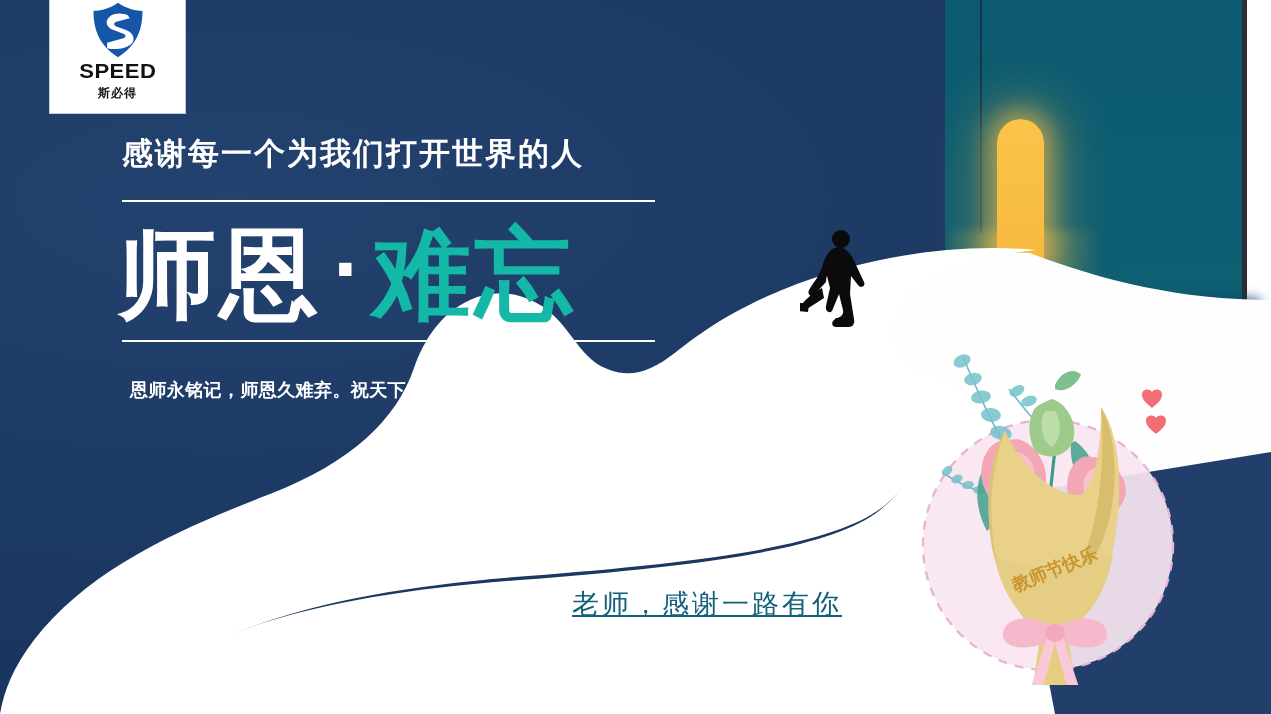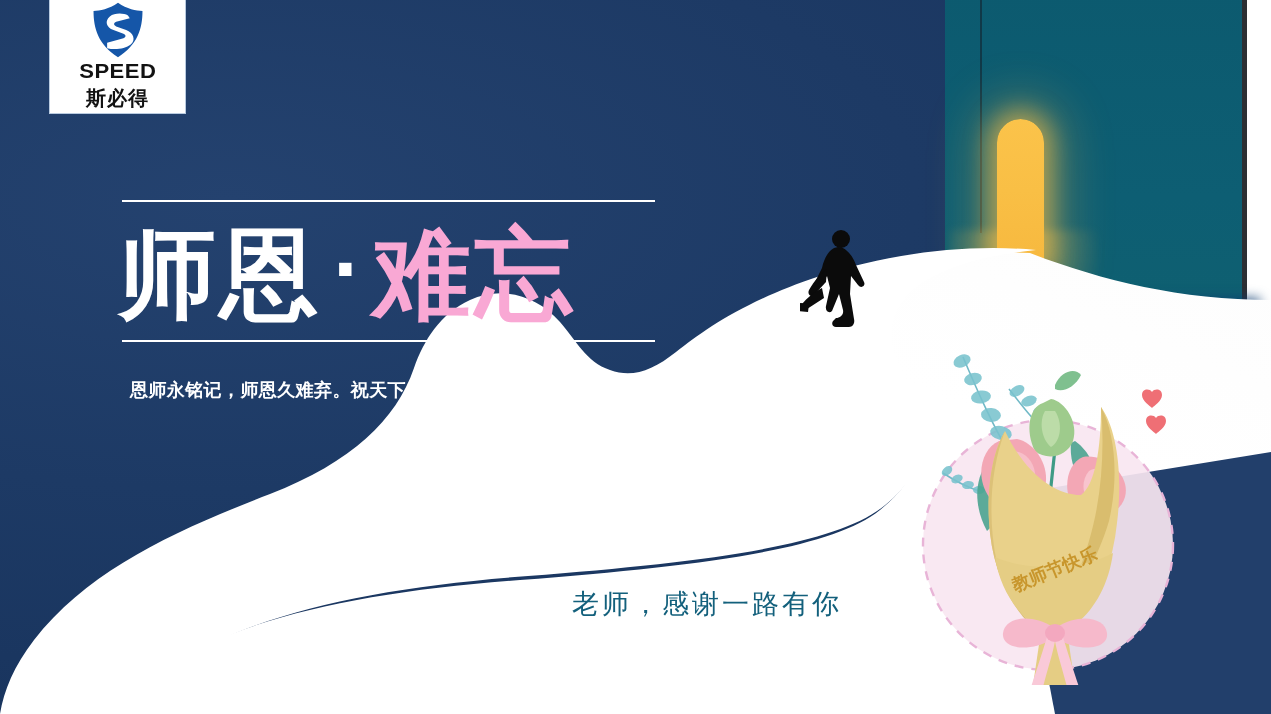--- a/index.html
+++ b/index.html
@@ -63,21 +63,21 @@
   }
   .logo-shield{width:58px;height:58px;display:block;}
   .logo-en{
     font-family:"Liberation Sans","DejaVu Sans",sans-serif;
     font-weight:bold;font-size:21px;letter-spacing:.5px;color:#121212;
     margin-top:1px;line-height:1;
     transform:scaleX(1.05);
   }
   .logo-cn{
     font-family:"DejaVu Sans","Liberation Sans",sans-serif;
-    font-weight:bold;font-size:20px;color:#121212;margin-top:4px;letter-spacing:1px;
+    font-weight:bold;font-size:12px;color:#121212;margin-top:4px;letter-spacing:1px;
   }
   
   .kicker{
     position:absolute;left:122px;top:133px;
     font-family:"DejaVu Sans","Liberation Sans",sans-serif;
     font-size:31px;font-weight:bold;color:#ffffff;letter-spacing:2px;
     white-space:nowrap;
   }
   .rule{
     position:absolute;left:122px;width:533px;height:2px;background:#ffffff;
@@ -85,32 +85,32 @@
   .rule-top{top:200px;}
   .rule-bottom{top:340px;}
   .bigtitle{
     position:absolute;left:118px;top:209px;
     font-family:"DejaVu Sans","Liberation Sans",sans-serif;
     font-size:98px;font-weight:bold;line-height:122px;
     letter-spacing:4px;white-space:nowrap;
   }
   .bigtitle .w{color:#ffffff;text-align:right;}
   .bigtitle .dot{color:#ffffff;font-size:70px;vertical-align:14px;padding:0 10px;}
-  .bigtitle .y{color:#f9a8d4;}
+  .bigtitle .y{color:#14b8a6;}
   .blessing{
     position:absolute;left:94px;top:378px;
     font-family:"DejaVu Sans","Liberation Sans",sans-serif;
     font-size:18px;font-weight:bold;color:#ffffff;letter-spacing:.4px;
     white-space:nowrap;
     margin-left:36px;
   }
   .closing{
     position:absolute;left:572px;top:586px;
     font-family:"DejaVu Sans","Liberation Sans",sans-serif;
-    font-size:27px;color:#13607c;letter-spacing:3px;white-space:nowrap;
+    font-size:27px;color:#13607c;letter-spacing:3px;white-space:nowrap;text-decoration:underline;
   }
   
   .deco-svg{position:absolute;left:0;top:0;width:1271px;height:714px;}
   
   .bouquet{position:absolute;left:905px;top:345px;width:290px;height:340px;}
   .hearts{position:absolute;left:1140px;top:388px;width:40px;height:55px;}
 </style>
 </head>
 <body>
 
@@ -284,20 +284,21 @@
       <path d="M32 2 C22 9, 12 11, 5 11 C5 30, 10 48, 32 62 C54 48, 59 30, 59 11
                C52 11, 42 9, 32 2 Z" fill="#1556a8"></path>
       <path d="M43 16 C38 13, 28 13, 23 17 C17 22, 19 29, 27 32 L38 36
                C41 37, 41 40, 38 41 L20 46 L20 52 C28 54, 40 53, 46 48
                C52 43, 49 35, 41 32 L30 28 C27 27, 27 24, 30 23 L45 19 Z" fill="#ffffff"></path>
     </svg>
     <div class="logo-en">SPEED</div>
     <div class="logo-cn">斯必得</div>
   </div>
 
+  <div class="kicker">感谢每一个为我们打开世界的人</div>
   <div class="rule rule-top"></div>
 
   <div class="bigtitle">
     <span class="w">师恩</span><span class="dot">·</span><span class="y">难忘</span>
   </div>
 
   <div class="rule rule-bottom"></div>
   <div class="blessing">恩师永铭记，师恩久难弃。祝天下老师快乐开心!节日快乐!幸福永远!</div>
   <div class="closing">老师，感谢一路有你</div>
 

